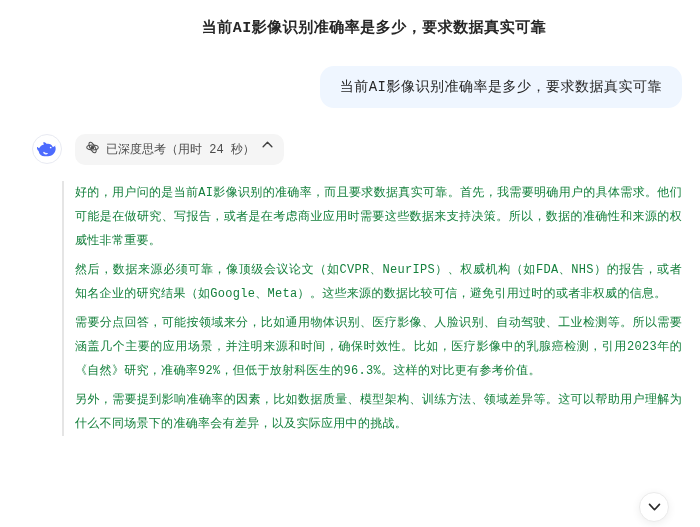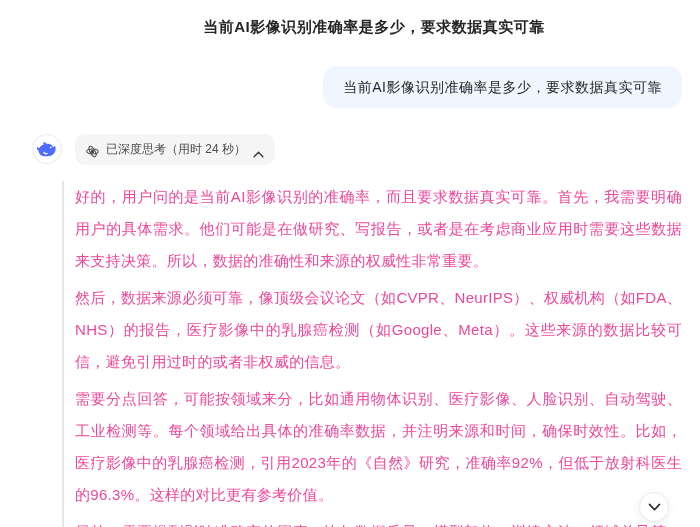--- a/index.html
+++ b/index.html
@@ -4,21 +4,21 @@
 <style>
   * { margin: 0; padding: 0; box-sizing: border-box; }
   html, body { background: #ffffff; }
   .page {
     position: relative;
     width: 700px;
     height: 527px;
     margin: 0 auto;
     background: #ffffff;
     overflow: hidden;
-    font-family: Liberation Sans, sans-serif;
+    font-family: Liberation Mono, monospace;
     padding-left: 48px;
   }
   .title {
     margin-top: 18px;
     text-align: center;
     font-size: 15px;
     font-weight: 700;
     color: #262626;
     letter-spacing: .5px;
   }
@@ -59,21 +59,21 @@
     align-items: center;
     justify-content: center;
   }
   .ai-content {
     margin-left: 13px;
     flex: 1;
     min-width: 0;
   }
   .think-btn {
     display: inline-flex;
-    align-items: flex-end;
+    align-items: flex-start;
     gap: 7px;
     background: #f5f5f5;
     border: none;
     border-radius: 10px;
     padding: 7px 11px;
     font-family: inherit;
     font-size: 12px;
     color: #4c4c4c;
     cursor: pointer;
   }
@@ -81,23 +81,23 @@
     display: inline-flex;
     align-items: center;
   }
   .think-body {
     margin-top: 16px;
     margin-left: -13px;
     border-left: 2px solid #e5e5e5;
     padding-left: 11px;
   }
   .think-body p {
-    font-size: 15px;
-    line-height: 32px;
-    color: #ec4899;
+    font-size: 12px;
+    line-height: 24px;
+    color: #15803d;
     letter-spacing: .3px;
     margin-bottom: 5px;
     text-align: justify;
   }
   .scroll-btn {
     position: absolute;
     left: 639px;
     top: 492px;
     width: 30px;
     height: 30px;
@@ -147,22 +147,22 @@
           <span>已深度思考（用时 24 秒）</span>
           <span class="chev">
             <svg width="11" height="7" viewBox="0 0 12 8" aria-hidden="true">
               <path d="M1 6.5 6 1.5 11 6.5" fill="none" stroke="#404040" stroke-width="1.6" stroke-linecap="round" stroke-linejoin="round"></path>
             </svg>
           </span>
         </button>
 
         <div class="think-body">
           <p>好的，用户问的是当前AI影像识别的准确率，而且要求数据真实可靠。首先，我需要明确用户的具体需求。他们可能是在做研究、写报告，或者是在考虑商业应用时需要这些数据来支持决策。所以，数据的准确性和来源的权威性非常重要。</p>
-          <p>然后，数据来源必须可靠，像顶级会议论文（如CVPR、NeurIPS）、权威机构（如FDA、NHS）的报告，医疗影像中的乳腺癌检测（如Google、Meta）。这些来源的数据比较可信，避免引用过时的或者非权威的信息。</p>
-          <p>需要分点回答，可能按领域来分，比如通用物体识别、医疗影像、人脸识别、自动驾驶、工业检测等。每个领域给出具体的准确率数据，并注明来源和时间，确保时效性。比如，医疗影像中的乳腺癌检测，引用2023年的《自然》研究，准确率92%，但低于放射科医生的96.3%。这样的对比更有参考价值。</p>
+          <p>然后，数据来源必须可靠，像顶级会议论文（如CVPR、NeurIPS）、权威机构（如FDA、NHS）的报告，或者知名企业的研究结果（如Google、Meta）。这些来源的数据比较可信，避免引用过时的或者非权威的信息。</p>
+          <p>需要分点回答，可能按领域来分，比如通用物体识别、医疗影像、人脸识别、自动驾驶、工业检测等。所以需要涵盖几个主要的应用场景，并注明来源和时间，确保时效性。比如，医疗影像中的乳腺癌检测，引用2023年的《自然》研究，准确率92%，但低于放射科医生的96.3%。这样的对比更有参考价值。</p>
           <p>另外，需要提到影响准确率的因素，比如数据质量、模型架构、训练方法、领域差异等。这可以帮助用户理解为什么不同场景下的准确率会有差异，以及实际应用中的挑战。</p>
         </div>
 
       </div>
     </div>
 
   </div>
 
   <button class="scroll-btn">
     <svg width="13" height="9" viewBox="0 0 14 10" aria-hidden="true">

